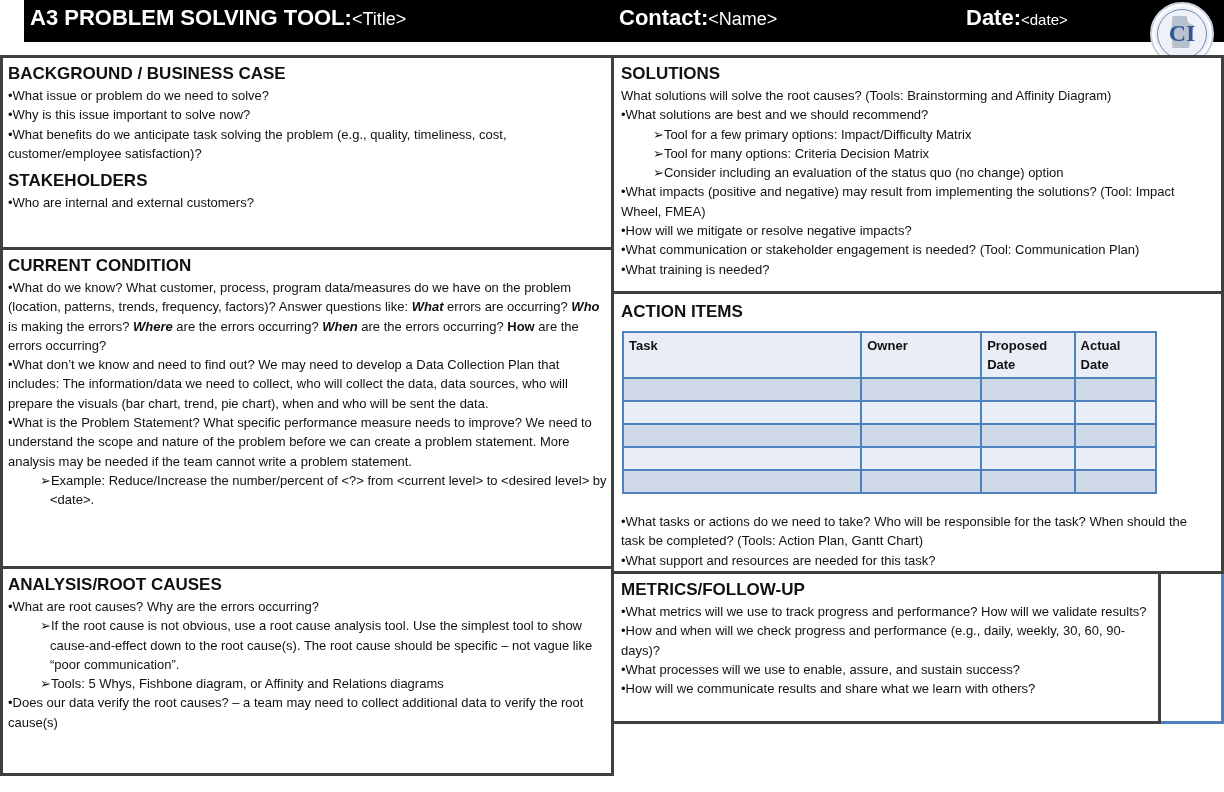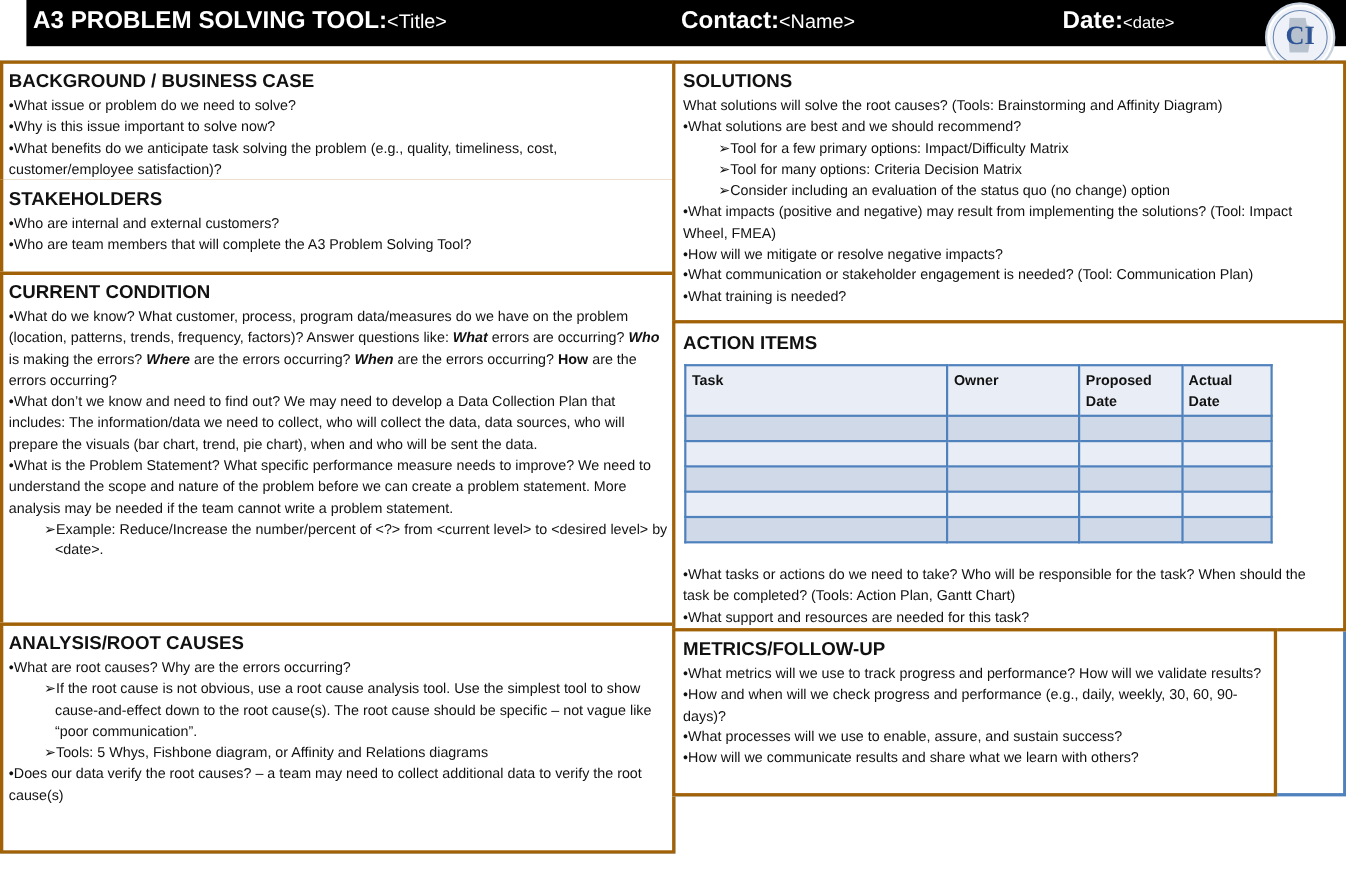--- a/index.html
+++ b/index.html
@@ -26,21 +26,21 @@
   .logo-state {
     position: absolute; left: 18px; top: 12px; width: 24px; height: 32px;
     background: #b8c2cf; clip-path: polygon(10% 0,70% 0,75% 20%,100% 30%,90% 55%,80% 100%,10% 100%,5% 50%);
   }
   .logo-text {
     position: absolute; left: 0; top: 16px; width: 100%; text-align: center;
     font-family: "Liberation Serif", serif; font-size: 24px; font-weight: bold; color: #2f5597;
   }
 
   .box {
-    position: absolute; border: 3px solid #a16207; background: #fff;
+    position: absolute; border: 3px solid #404040; background: #fff;
   }
   .box .title { font-size: 17px; font-weight: bold; color: #111; line-height: 20px; margin-bottom: 2px; }
   .box p { font-size: 13px; line-height: 19.3px; color: #111; }
   .box p.indent { padding-left: 42px; text-indent: -10px; }
   .inner { padding: 4px 4px 0 5px; }
 
   .tbl {
     position: absolute; left: 8px; top: 25px; border-collapse: collapse; width: 535px;
   }
   .tbl td, .tbl th {
@@ -83,21 +83,20 @@
     <p>•What issue or problem do we need to solve?</p>
     <p>•Why is this issue important to solve now?</p>
     <p>•What benefits do we anticipate task solving the problem (e.g., quality, timeliness, cost, customer/employee satisfaction)?</p>
   </div>
 </div>
 
 <div class="box" style="left:0; top:163px; width:614px; height:87px; border-top:none;">
   <div class="inner" style="padding-top:8px;">
     <div class="title">STAKEHOLDERS</div>
     <p>•Who are internal and external customers?</p>
-    <p>•Who are team members that will complete the A3 Problem Solving Tool?</p>
   </div>
 </div>
 
 <div class="box" style="left:0; top:247px; width:614px; height:322px;">
   <div class="inner" style="padding-top:6px;">
     <div class="title">CURRENT CONDITION</div>
     <p><span>•What do we know?  What customer, process, program data/measures do we have on the problem (location, patterns, trends, frequency, factors)?  Answer questions like: </span><b><i>What</i></b><span> errors are occurring? </span><b><i>Who</i></b><span> is making the errors? </span><b><i>Where</i></b><span> are the errors occurring? </span><b><i>When</i></b><span> are the errors occurring? </span><b>How</b><span> are the errors occurring?</span></p>
     <p>•What don’t we know and need to find out? We may need to develop a Data Collection Plan that includes:  The information/data we need to collect,  who will collect the data,  data sources, who will prepare the visuals (bar chart, trend, pie chart), when and who will be sent the data.</p>
     <p>•What is the Problem Statement?  What specific performance measure needs to improve?  We need to understand the scope and nature of the problem before we can create a problem statement.  More analysis may be needed if the team cannot write a problem statement.</p>
     <p class="indent">➢Example:  Reduce/Increase the number/percent of &lt;?&gt;  from &lt;current level&gt; to &lt;desired level&gt; by &lt;date&gt;.</p>

